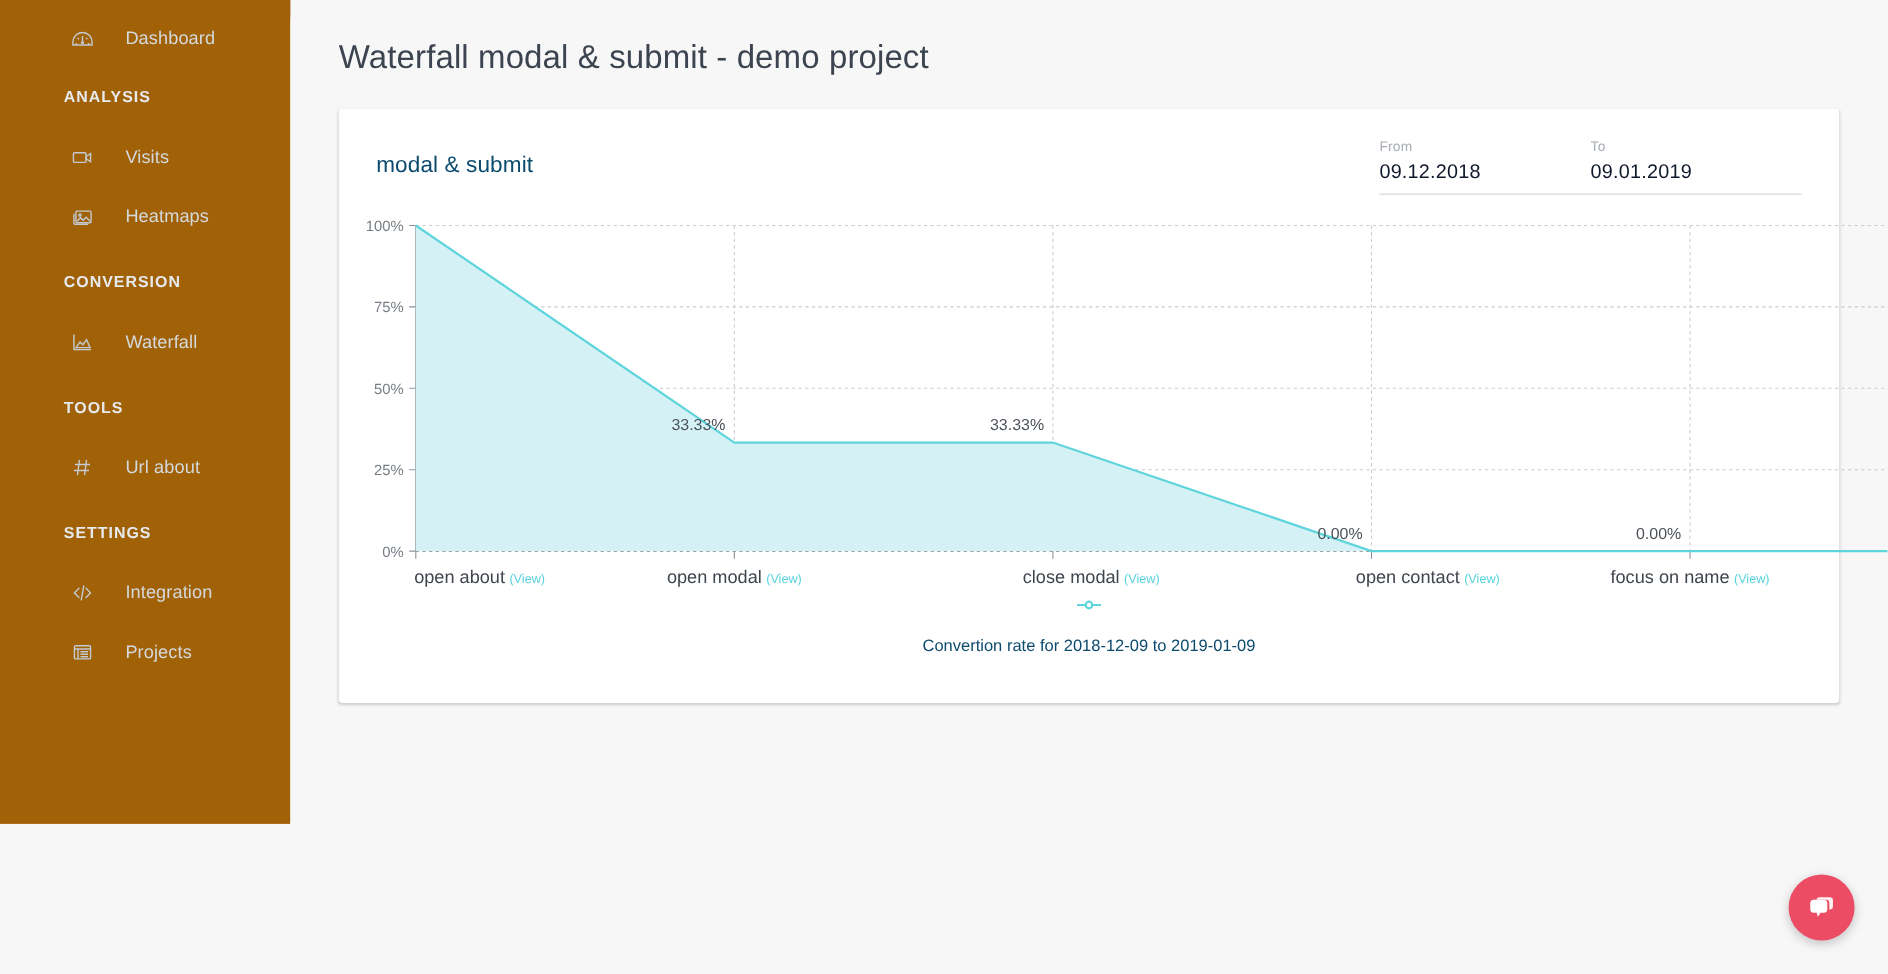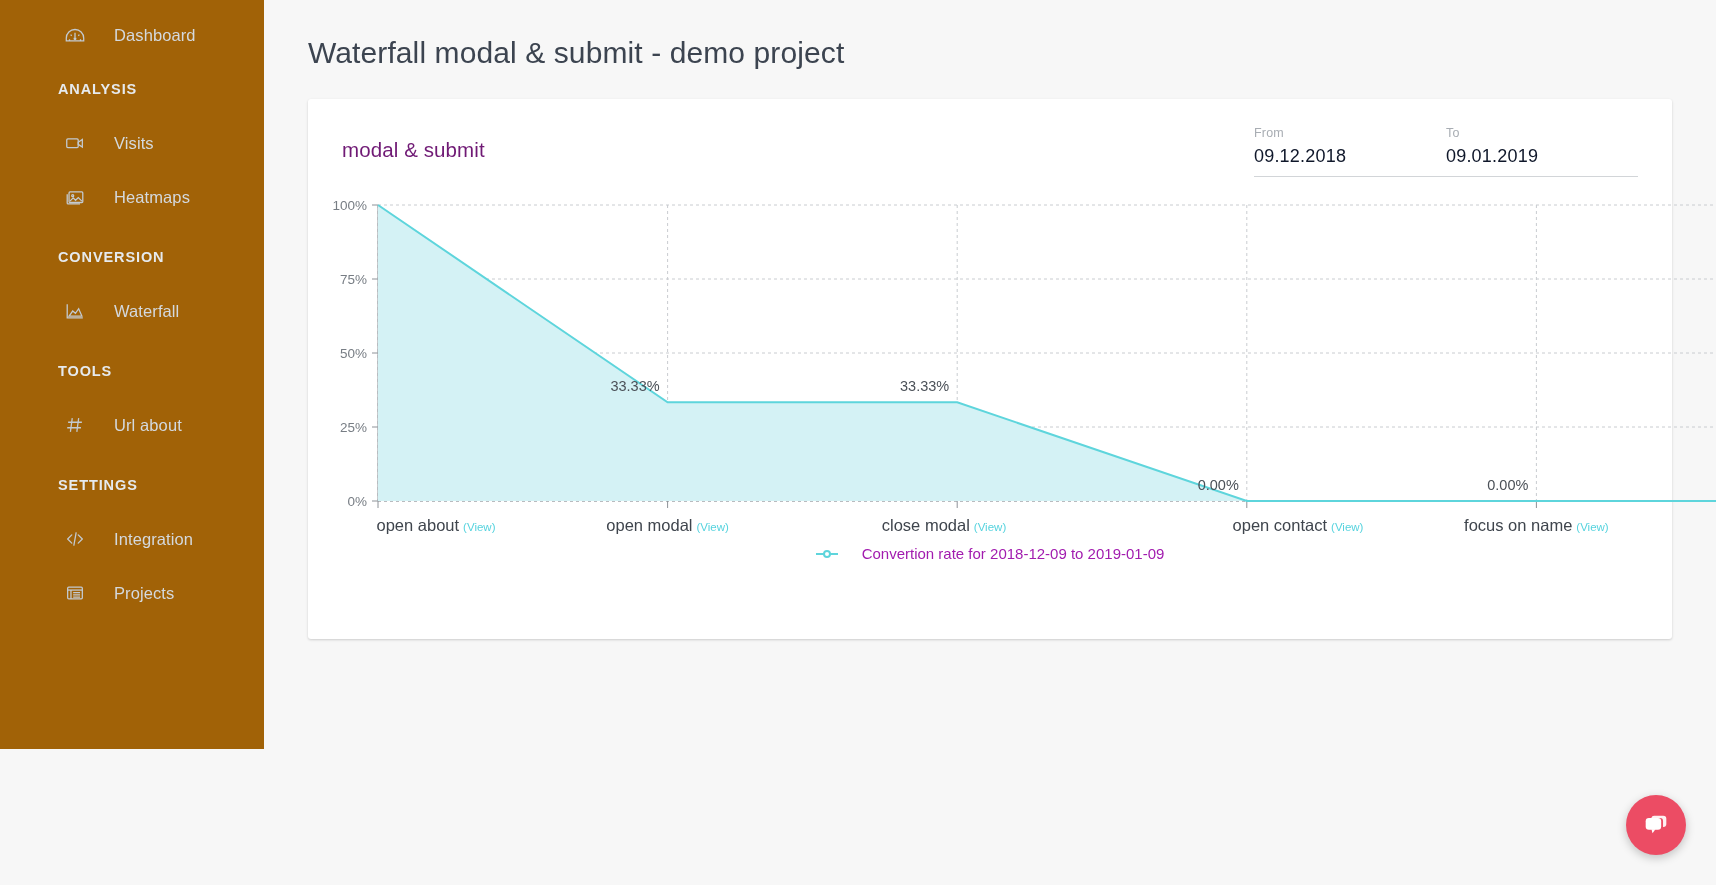--- a/index.html
+++ b/index.html
@@ -80,21 +80,21 @@
     position: relative;
   }
   #card-header {
     display: flex;
     align-items: flex-start;
     justify-content: space-between;
     padding: 27px 34px 0 34px;
   }
   #card-title {
     font-size: 20.5px;
-    color: #701a75;
+    color: #0c4a6e;
     font-weight: normal;
     letter-spacing: .1px;
     padding-top: 12px;
   }
   .date-fields { display: flex; }
   .date-field { width: 192px; }
   .date-field .fl {
     font-size: 12.5px;
     color: #a8adb3;
     letter-spacing: .2px;
@@ -145,21 +145,22 @@
   }
   #legend {
     position: absolute;
     top: 362px;
     left: 0; right: 0;
     display: flex;
     align-items: center;
     justify-content: center;
     gap: 24px;
     font-size: 15px;
-    color: #a21caf;
+    color: #0c4a6e;
+    flex-direction: column;
   }
   #legend .mark { display: block; }
 
   
   #chat-button {
     position: absolute;
     right: 30px; bottom: 30px;
     width: 60px; height: 60px;
     border-radius: 50%;
     background: #ec4c64;
@@ -322,21 +323,21 @@
             <polyline points="70,22 359.6,219.3432 649.2,219.3432 938.8,318 1228.4,318 1518,318" fill="none" stroke="#5ED5DC" stroke-width="2"></polyline>
             <text x="351.6" y="208.3432" text-anchor="end" class="dlabel">33.33%</text>
             <text x="641.2" y="208.3432" text-anchor="end" class="dlabel">33.33%</text>
             <text x="930.8" y="307" text-anchor="end" class="dlabel">0.00%</text>
             <text x="1220.4" y="307" text-anchor="end" class="dlabel">0.00%</text>
             <text x="1510" y="307" text-anchor="end" class="dlabel">0.00%</text>
           </svg>
         <div class="xlabels" id="xlabels">
             <div class="xlab" style="left: 128px;"><span>open about</span><span class="vw">(View)</span></div>
             <div class="xlab" style="left: 359.6px;"><span>open modal</span><span class="vw">(View)</span></div>
-            <div class="xlab" style="left: 636px;"><span>close modal</span><span class="vw">(View)</span></div>
+            <div class="xlab" style="left: 684px;"><span>close modal</span><span class="vw">(View)</span></div>
             <div class="xlab" style="left: 990px;"><span>open contact</span><span class="vw">(View)</span></div>
             <div class="xlab" style="left: 1228.4px;"><span>focus on name</span><span class="vw">(View)</span></div>
           </div>
         <div id="legend">
           <svg class="mark" width="22" height="10" viewBox="0 0 22 10">
             <line x1="0" y1="5" x2="22" y2="5" stroke="#5ED5DC" stroke-width="2"></line>
             <circle cx="11" cy="5" r="3" fill="#ffffff" stroke="#5ED5DC" stroke-width="2"></circle>
           </svg>
           <span>Convertion rate for 2018-12-09 to 2019-01-09</span>
         </div>

